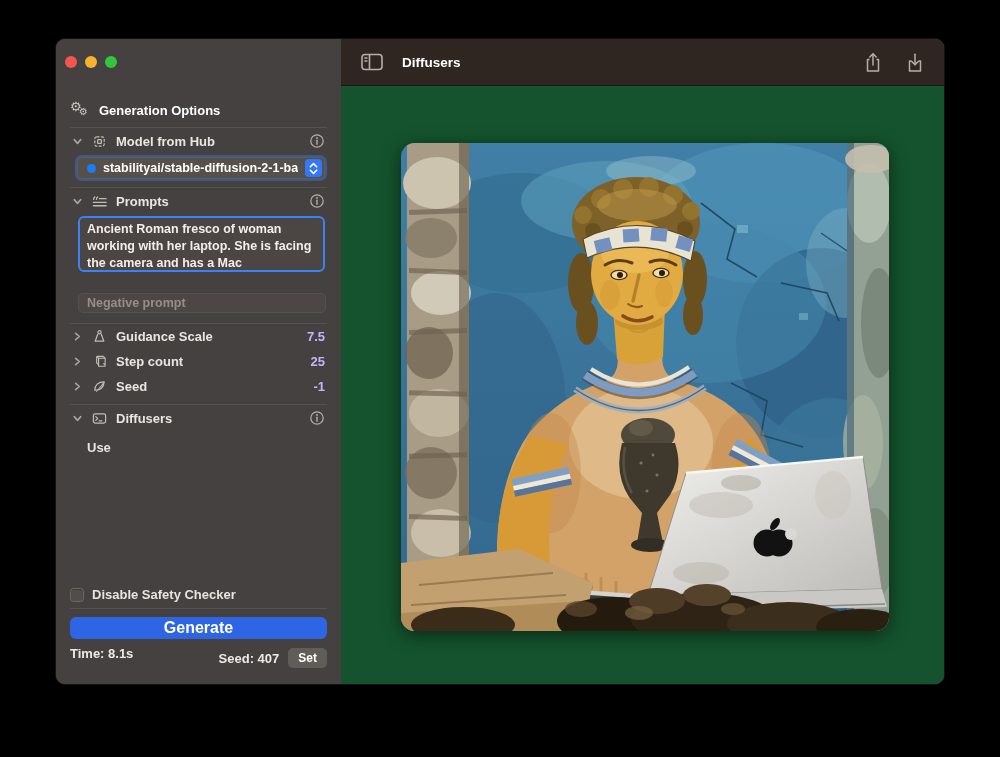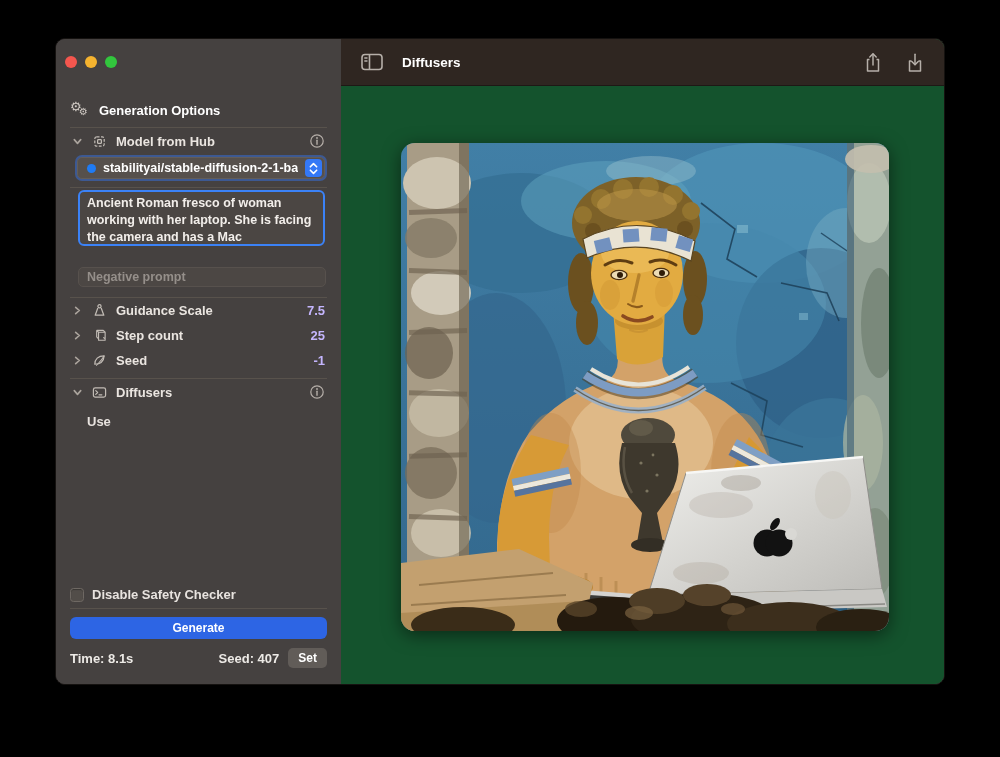--- a/index.html
+++ b/index.html
@@ -57,24 +57,24 @@
   .radio { width:14px; height:14px; border-radius:50%; flex:none; }
   .radio.on { background:#2b7bf6; box-shadow:inset 0 0 0 4px #2b7bf6, inset 0 0 0 7px #fff;
               background:radial-gradient(circle,#fff 0 3px,#2b7bf6 3.5px); }
   .radio.off { background:radial-gradient(circle at 50% 35%,#9b958f,#86807a); }
   .sb-bottom { position:absolute; left:14px; right:14px; bottom:0; }
   .chk-row { display:flex; align-items:flex-end; gap:8px; height:22px;
              font-size:13px; font-weight:600; margin-bottom:6px; }
   .checkbox { width:14px; height:14px; border-radius:3.5px; background:#524d49;
               border:1px solid #6e6863; box-shadow:inset 0 1px 1px rgba(0,0,0,.3); flex:none; }
   .gen-btn { margin-top:8px; width:100%; height:22px; border:none; border-radius:6px;
-             background:#2d65e4; color:#fff; font-size:12px; font-weight:700;
+             background:#2d65e4; color:#fff; font-size:16px; font-weight:700;
              font-family:"Liberation Sans","DejaVu Sans",sans-serif; cursor:pointer;
              margin-bottom:7px; display:block; }
-  .status-row { display:flex; align-items:center; height:24px; margin-bottom:14px;
+  .status-row { display:flex; height:24px; margin-bottom:14px;
                 font-size:13px; font-weight:700; color:#edeae6; }
   .seed-grp { margin-left:auto; display:flex; align-items:center; gap:9px; }
   .set-btn { background:#615c58; border:none; border-radius:5px; color:#fff;
              font-size:12px; font-weight:700; padding:3px 10px;
              font-family:"Liberation Sans","DejaVu Sans",sans-serif; cursor:pointer; }
   
   .main { flex:1; position:relative; background:#14532d; }
   .toolbar { height:47px; display:flex; align-items:center; padding:0 20px;
              background:#2f2621; border-bottom:1px solid rgba(0,0,0,.35); }
   .tb-toggle { width:22px; height:18px; color:#b6afa9; cursor:pointer; }
@@ -130,20 +130,35 @@
         <svg viewBox="0 0 10 6">
             <polyline points="1.5,5 5,1.5 8.5,5" fill="none" stroke="currentColor" stroke-width="1.8" stroke-linecap="round" stroke-linejoin="round"></polyline>
           </svg>
         <svg viewBox="0 0 10 6">
             <polyline points="1.5,1 5,4.5 8.5,1" fill="none" stroke="currentColor" stroke-width="1.8" stroke-linecap="round" stroke-linejoin="round"></polyline>
           </svg>
       </span>
     </div>
     <div class="divider d2"></div>
 
+    <div class="row">
+      <svg class="chev" viewBox="0 0 12 12">
+          <polyline points="2.5,4 6,8 9.5,4" fill="none" stroke="currentColor" stroke-width="1.8" stroke-linecap="round" stroke-linejoin="round"></polyline>
+        </svg>
+      <svg class="sec-ic" viewBox="0 0 16 16">
+          <path d="M3 3.2 q -1.4 1 -1.2 2.6 M6 3.2 q -1.4 1 -1.2 2.6" stroke="currentColor" stroke-width="1.4" fill="none" stroke-linecap="round"></path>
+          <path d="M8 5 H15 M1.5 9 H15 M1.5 12.5 H15" stroke="currentColor" stroke-width="1.4" stroke-linecap="round"></path>
+        </svg>
+      <span class="lbl">Prompts</span>
+      <svg class="info" viewBox="0 0 16 16">
+          <circle cx="8" cy="8" r="6.2" fill="none" stroke="currentColor" stroke-width="1.2"></circle>
+          <circle cx="8" cy="5" r="0.9" fill="currentColor"></circle>
+          <path d="M8 7.3 V 11.3" stroke="currentColor" stroke-width="1.4" stroke-linecap="round"></path>
+        </svg>
+    </div>
     <textarea class="prompt-box" spellcheck="false" style="">Ancient Roman fresco of woman working with her laptop. She is facing the camera and has a Mac</textarea>
     <input class="neg-input" placeholder="Negative prompt" style="">
     <div class="divider d3"></div>
 
     <div class="row" style="height:25px">
       <svg class="chev" viewBox="0 0 12 12">
           <polyline points="4,2.5 8,6 4,9.5" fill="none" stroke="currentColor" stroke-width="1.8" stroke-linecap="round" stroke-linejoin="round"></polyline>
         </svg>
       <svg class="sec-ic" viewBox="0 0 16 16">
           <circle cx="8" cy="3.4" r="1.7" fill="none" stroke="currentColor" stroke-width="1.3"></circle>

